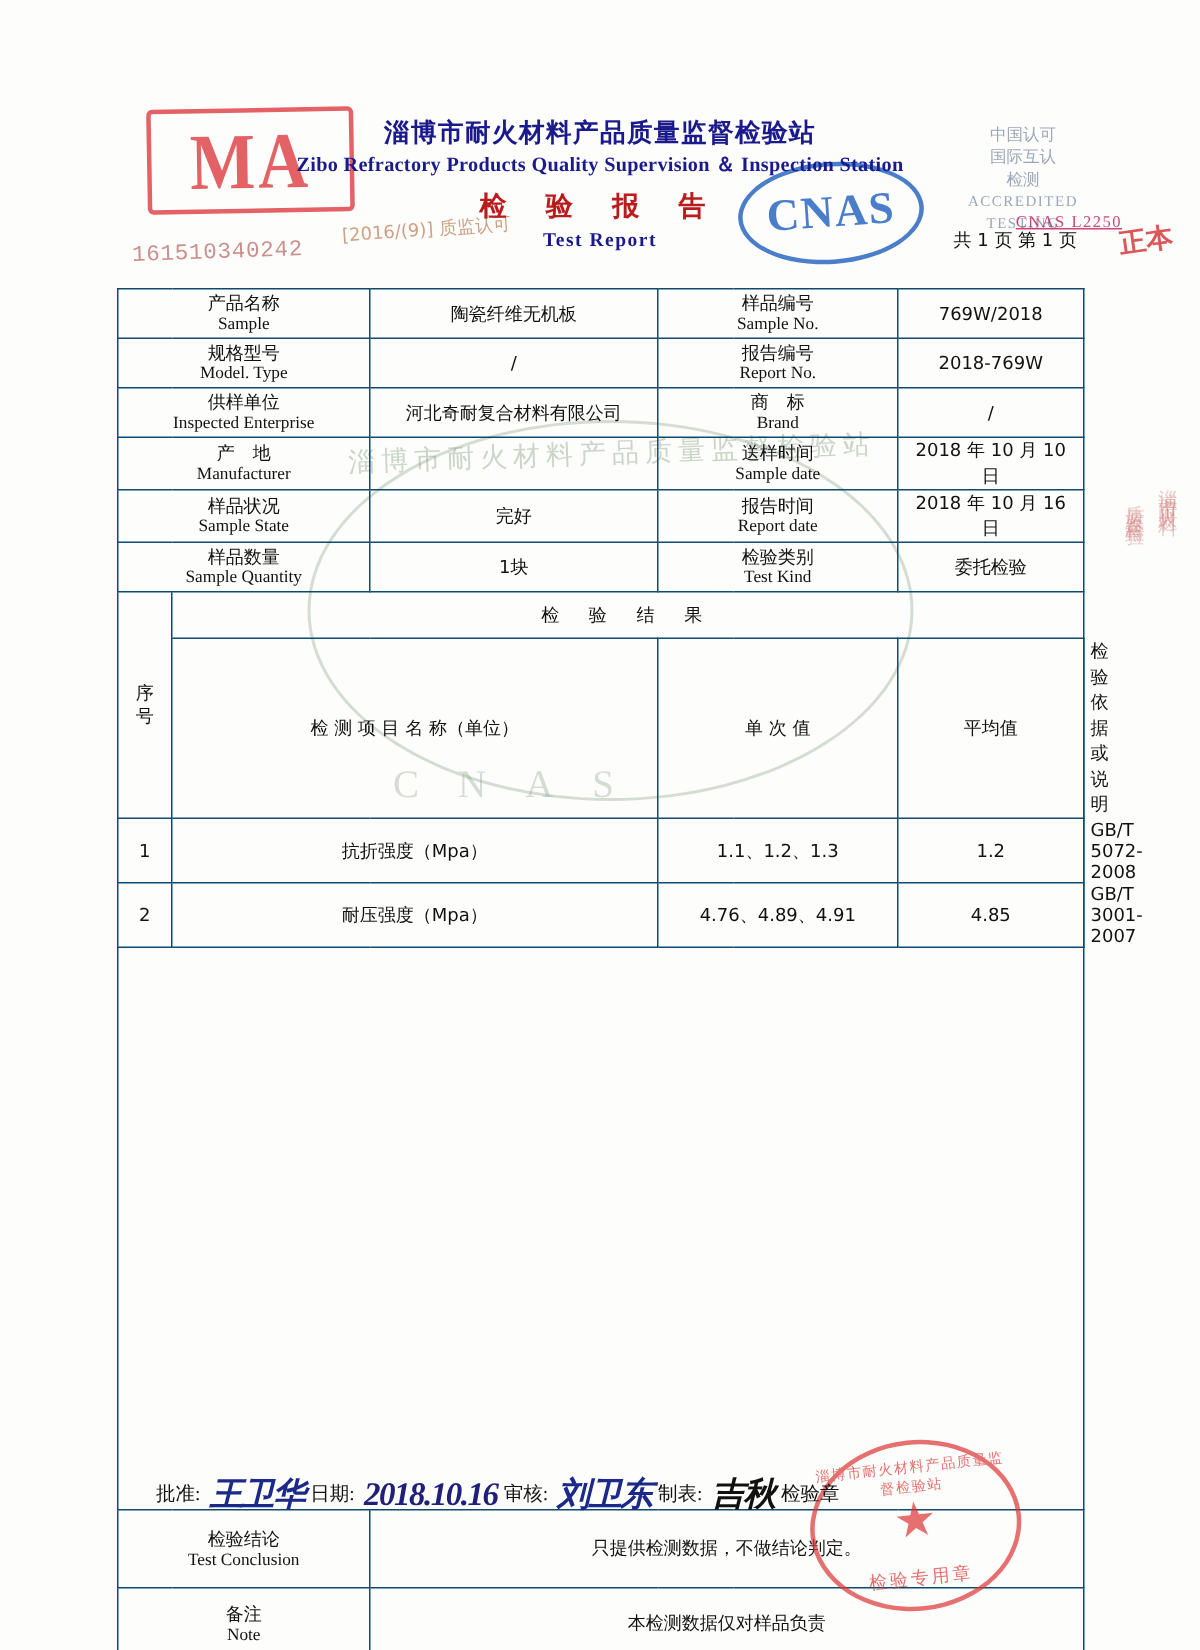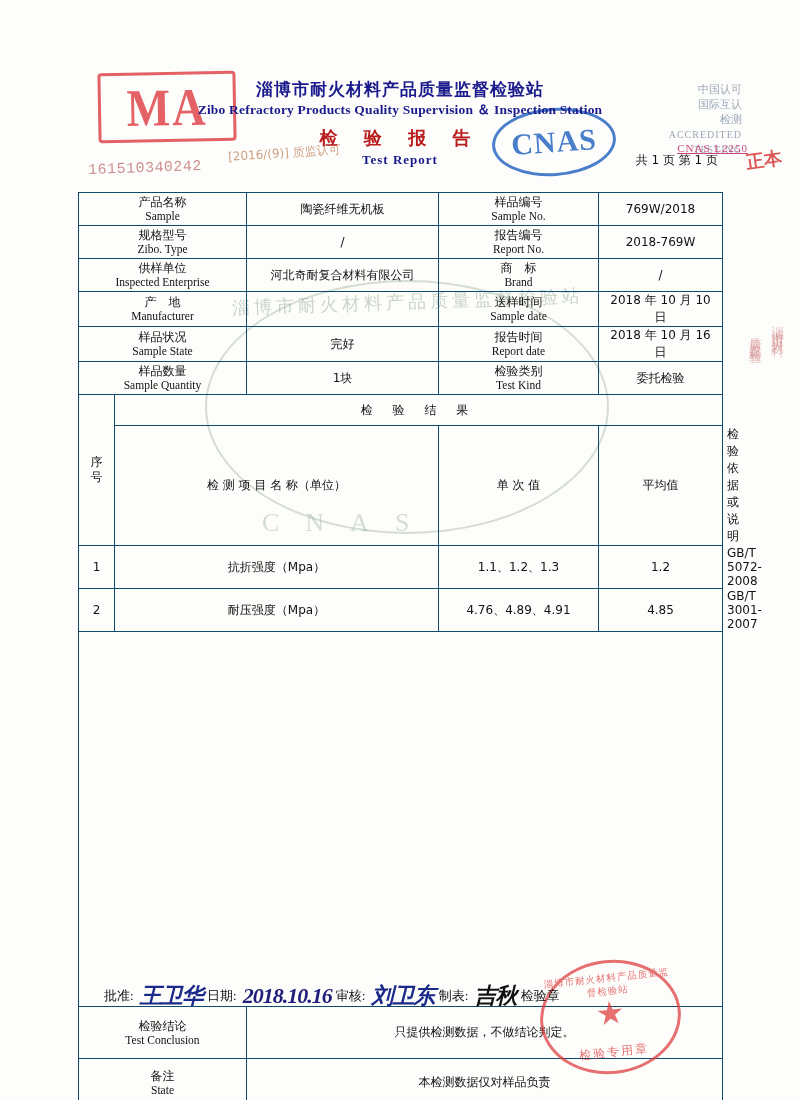--- a/index.html
+++ b/index.html
@@ -122,21 +122,21 @@
   .cnas-text {
     position: absolute;
     right: 58px;
     top: 82px;
     width: 120px;
     color: #7a8aa0;
     font-family: "DejaVu Sans", sans-serif;
     font-size: 11px;
     line-height: 15px;
     opacity: 0.75;
-    text-align: right;
+    text-align: center;
   }
   .cnas-text .l-en {
     font-family: "Liberation Serif", serif;
     font-size: 10px;
     letter-spacing: 1px;
   }
   .cnas-no {
     position: absolute;
     right: 52px;
     top: 142px;
@@ -437,21 +437,21 @@
         <td colspan="2" class="lbl">
           <span class="cn">样品编号</span>
           <span class="en">Sample No.</span>
         </td>
         <td class="val-serif">769W/2018</td>
       </tr>
 
       <tr class="row-h">
         <td colspan="2" class="lbl">
           <span class="cn">规格型号</span>
-          <span class="en">Zibo. Type</span>
+          <span class="en">Model. Type</span>
         </td>
         <td class="val-serif">/</td>
         <td colspan="2" class="lbl">
           <span class="cn">报告编号</span>
           <span class="en">Report No.</span>
         </td>
         <td class="val-serif">2018-769W</td>
       </tr>
 
       <tr class="row-h">
@@ -543,21 +543,21 @@
         <td colspan="2" class="lbl">
           <span class="cn">检验结论</span>
           <span class="en">Test Conclusion</span>
         </td>
         <td colspan="4" class="val">只提供检测数据，不做结论判定。</td>
       </tr>
 
       <tr class="note-row">
         <td colspan="2" class="lbl">
           <span class="cn">备注</span>
-          <span class="en">State</span>
+          <span class="en">Note</span>
         </td>
         <td colspan="4" class="val">本检测数据仅对样品负责</td>
       </tr>
     </tbody>
   </table>
 
   <div class="round-seal">
     <div class="seal-top">淄博市耐火材料产品质量监督检验站</div>
     <div class="star">★</div>
     <div class="seal-bottom">检验专用章</div>

